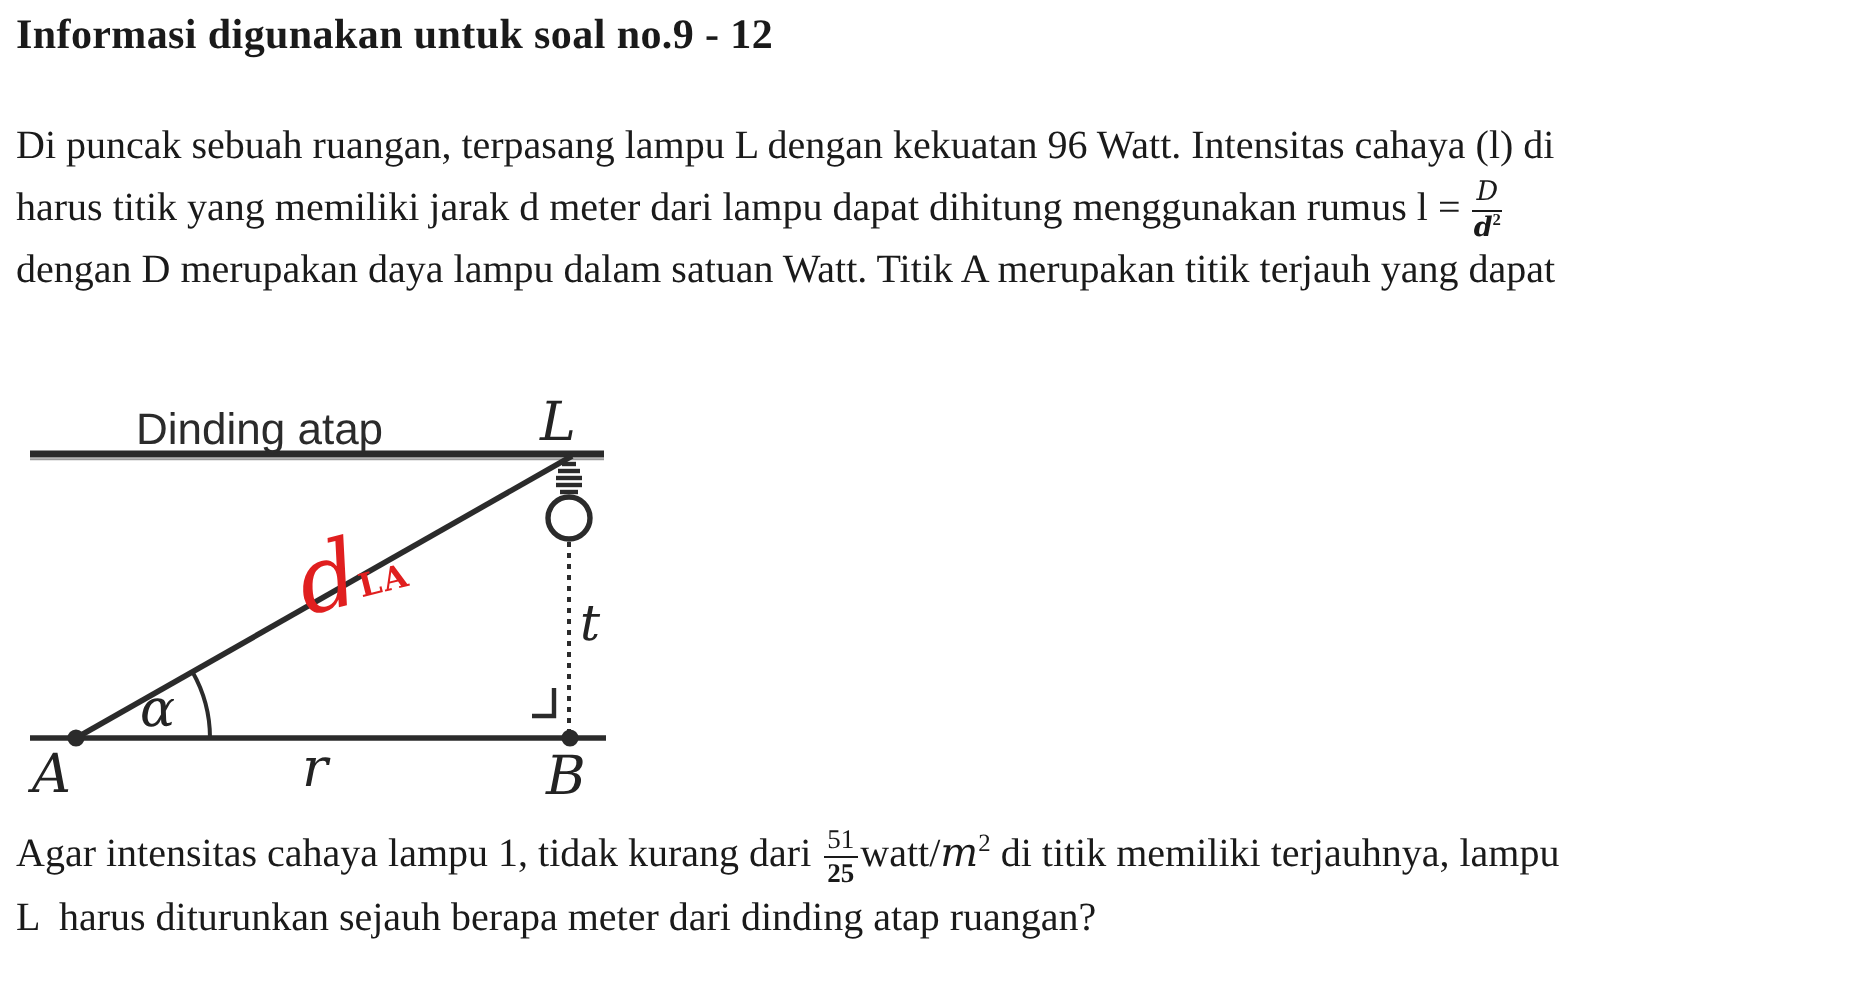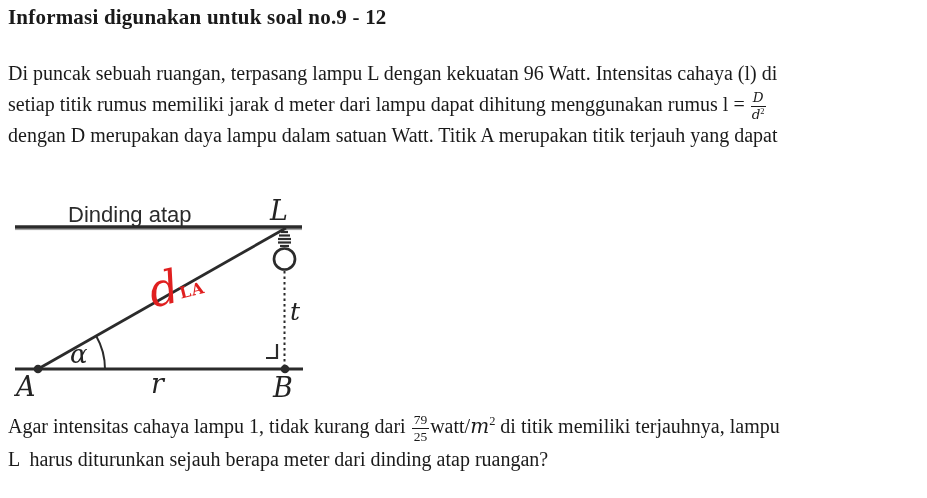--- a/index.html
+++ b/index.html
@@ -13,41 +13,41 @@
   }
   .para { position:absolute; left:8px; font-size:20px;margin-top:22px; }
   .para .line { white-space:pre; line-height:31px; height:31px; }
   .q { top:388px; }
   .q .line { line-height:33px; height:33px; }
   .frac {
     display:inline-block; vertical-align:middle; text-align:center;
     font-size:13.5px; line-height:1.12; margin:0 1px;
   }
   .frac .num { display:block; border-bottom:1.4px solid #1a1a1a; padding:0 2px 0.5px; }
-  .frac .den { display:block; padding-top:0.5px; }
+  .frac .den { display:block; padding-top:0.5px;font-weight:bold; }
   .sup { font-size:0.62em; vertical-align:super; line-height:0; }
   .mvar { font-style:italic; font-family:"DejaVu Serif", serif; }
   .diagram { position:absolute; left:0; top:193px; width:320px; height:215px; }
   .dg-stroke { stroke:#2b2b2b; fill:none; }
   .dg-label {
     font-family:"DejaVu Serif", serif; font-style:italic; fill:#232323;
   }
   .dg-sans { font-family:"Liberation Sans", sans-serif; fill:#2b2b2b; }
   .red-note { fill:#e01f1f; font-family:"DejaVu Serif", serif; }
 </style>
 </head>
 <body>
 
 <div class="page">
 
   <h1 class="title">Informasi digunakan untuk soal no.9 - 12</h1>
 
   <div class="para" style="top:36px;">
     <div class="line"><span>Di puncak sebuah ruangan, terpasang lampu L dengan kekuatan 96 Watt. Intensitas cahaya (l) di</span></div>
-    <div class="line"><span>setiap titik rumus memiliki jarak d meter dari lampu dapat dihitung menggunakan rumus l = </span><span class="frac"><span class="num mvar">D</span><span class="den"><span class="mvar">d</span><span class="sup">2</span></span></span></div>
+    <div class="line"><span>harus titik yang memiliki jarak d meter dari lampu dapat dihitung menggunakan rumus l = </span><span class="frac"><span class="num mvar">D</span><span class="den"><span class="mvar">d</span><span class="sup">2</span></span></span></div>
     <div class="line"><span>dengan D merupakan daya lampu dalam satuan Watt. Titik A merupakan titik terjauh yang dapat</span></div>
   </div>
 
   <svg class="diagram" viewBox="0 0 320 215">
 
     <line x1="15" y1="34" x2="302" y2="34" class="dg-stroke" stroke-width="3.4"></line>
     <line x1="15" y1="36.6" x2="302" y2="36.6" stroke="#9a9a9a" stroke-width="1"></line>
     <text x="68" y="29" class="dg-sans" font-size="22">Dinding atap</text>
 
     <line x1="38" y1="176" x2="286" y2="35" class="dg-stroke" stroke-width="2.8"></line>
@@ -79,17 +79,17 @@
     <text x="151" y="200" class="dg-label" font-size="27">r</text>
     <text x="273" y="204" class="dg-label" font-size="27">B</text>
 
     <g transform="rotate(-14 170 95)">
       <text x="149" y="110" class="red-note" font-size="46" font-style="italic">d</text>
       <text x="178" y="108" class="red-note" font-size="16" font-weight="bold" letter-spacing="1">LA</text>
     </g>
   </svg>
 
   <div class="para q">
-    <div class="line"><span>Agar intensitas cahaya lampu 1, tidak kurang dari </span><span class="frac"><span class="num">79</span><span class="den">25</span></span><span>watt/</span><span class="mvar">m</span><span class="sup">2</span><span> di titik memiliki terjauhnya, lampu</span></div>
+    <div class="line"><span>Agar intensitas cahaya lampu 1, tidak kurang dari </span><span class="frac"><span class="num">51</span><span class="den">25</span></span><span>watt/</span><span class="mvar">m</span><span class="sup">2</span><span> di titik memiliki terjauhnya, lampu</span></div>
     <div class="line"><span>L  harus diturunkan sejauh berapa meter dari dinding atap ruangan?</span></div>
   </div>
 
 </div>
 
 </body></html>

